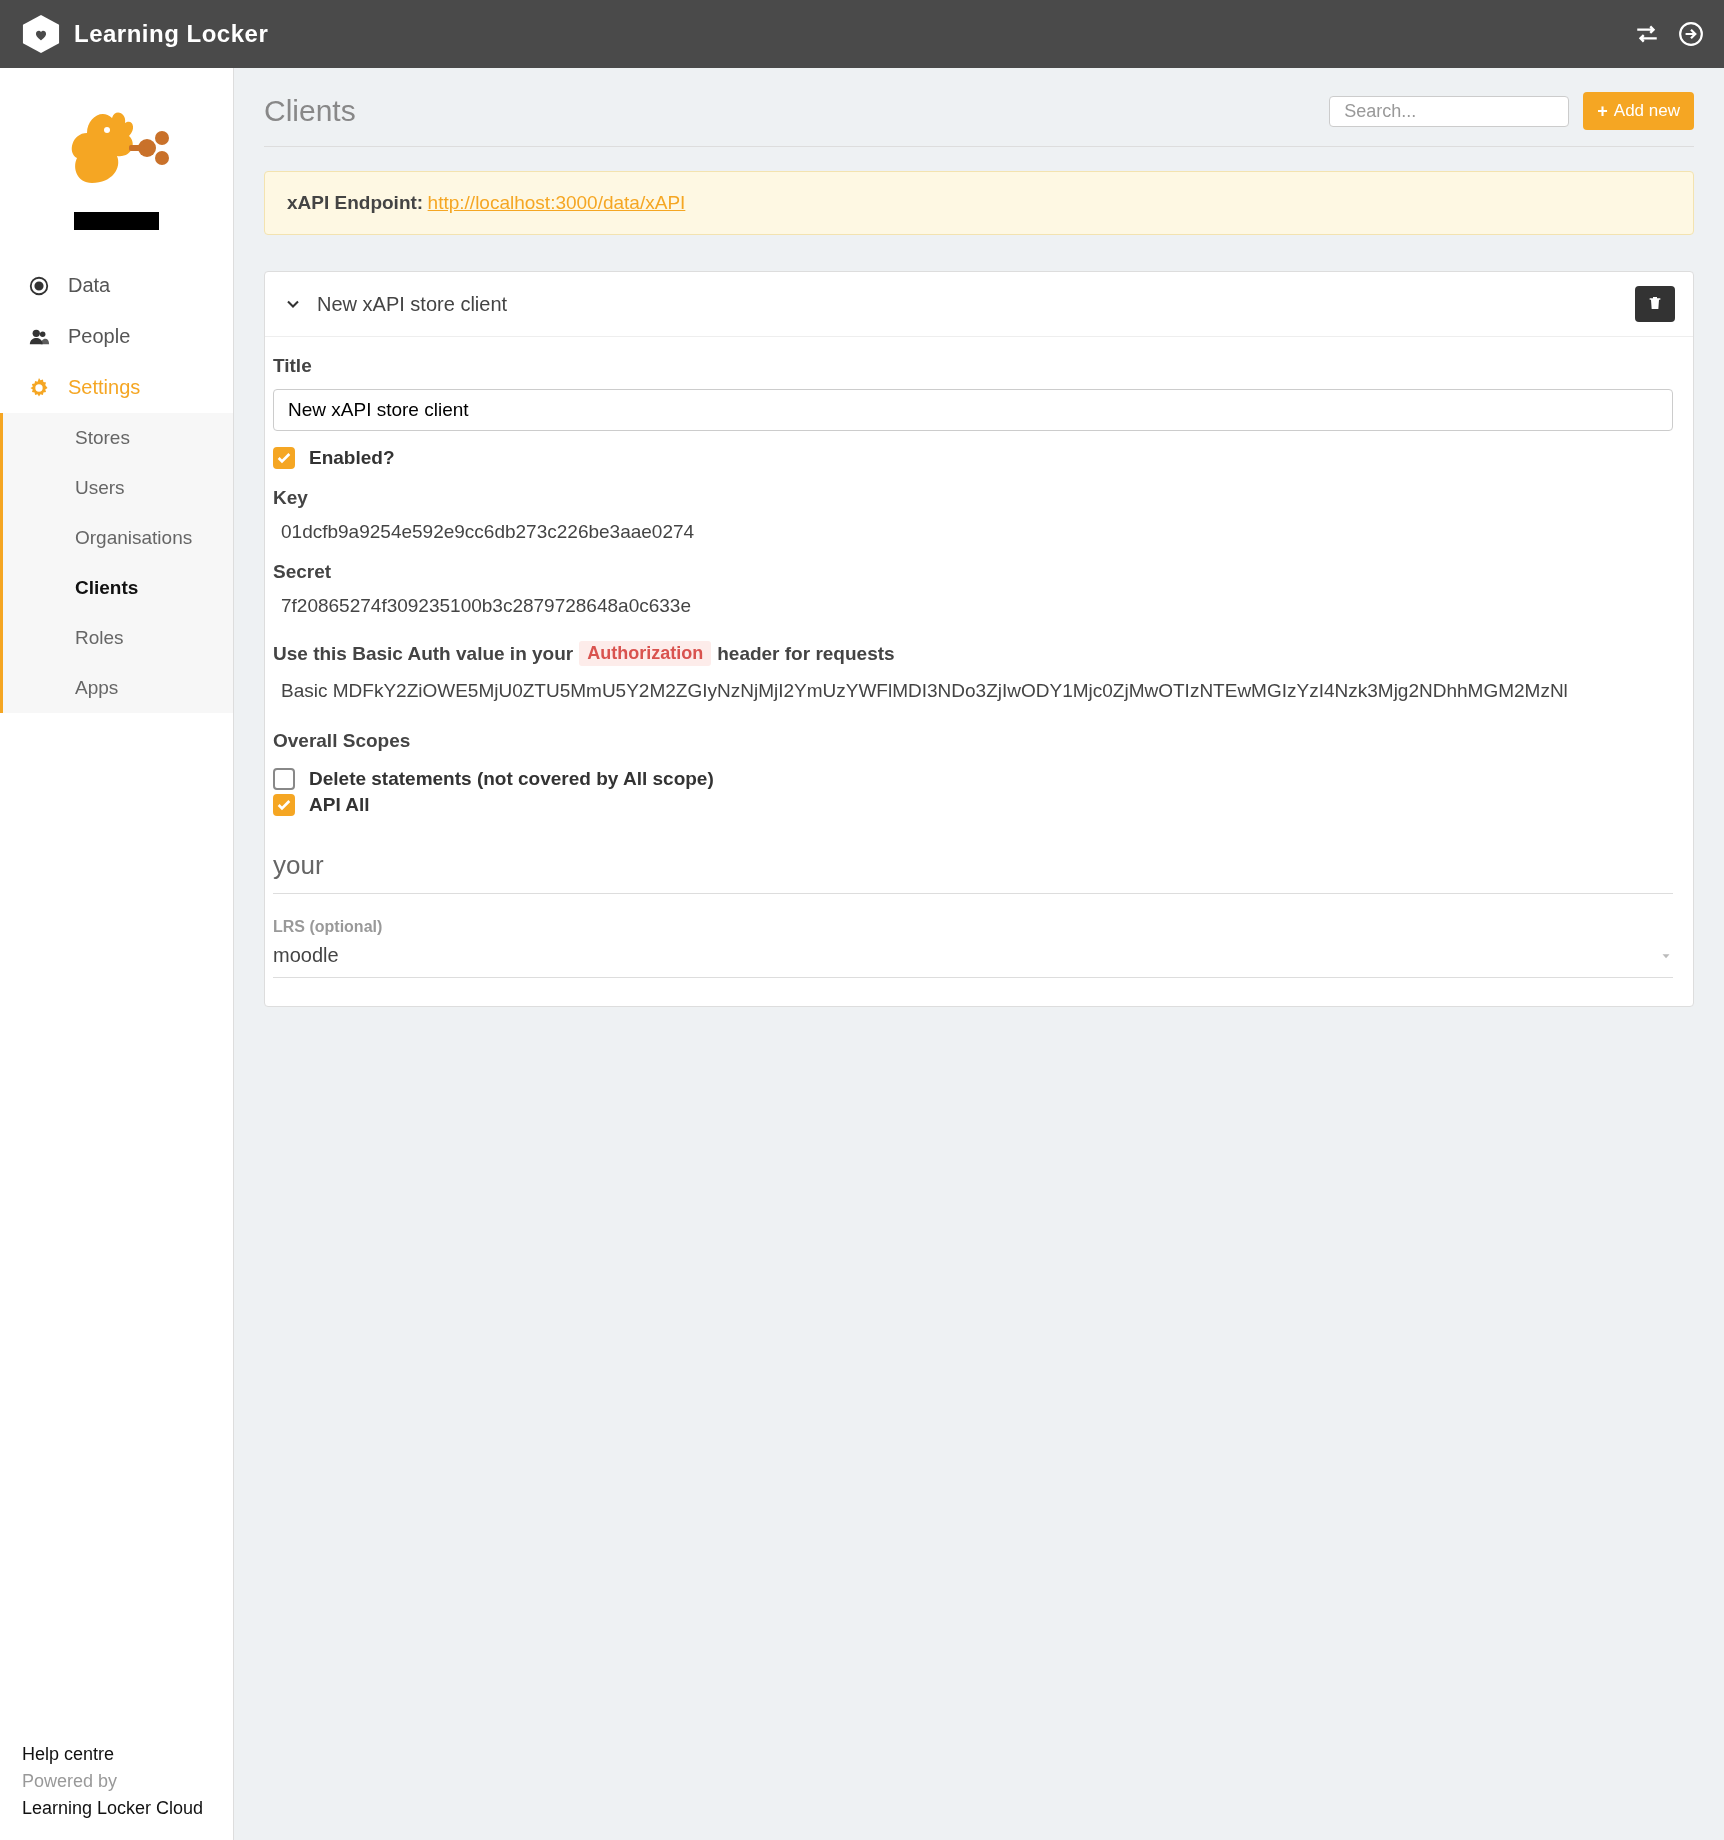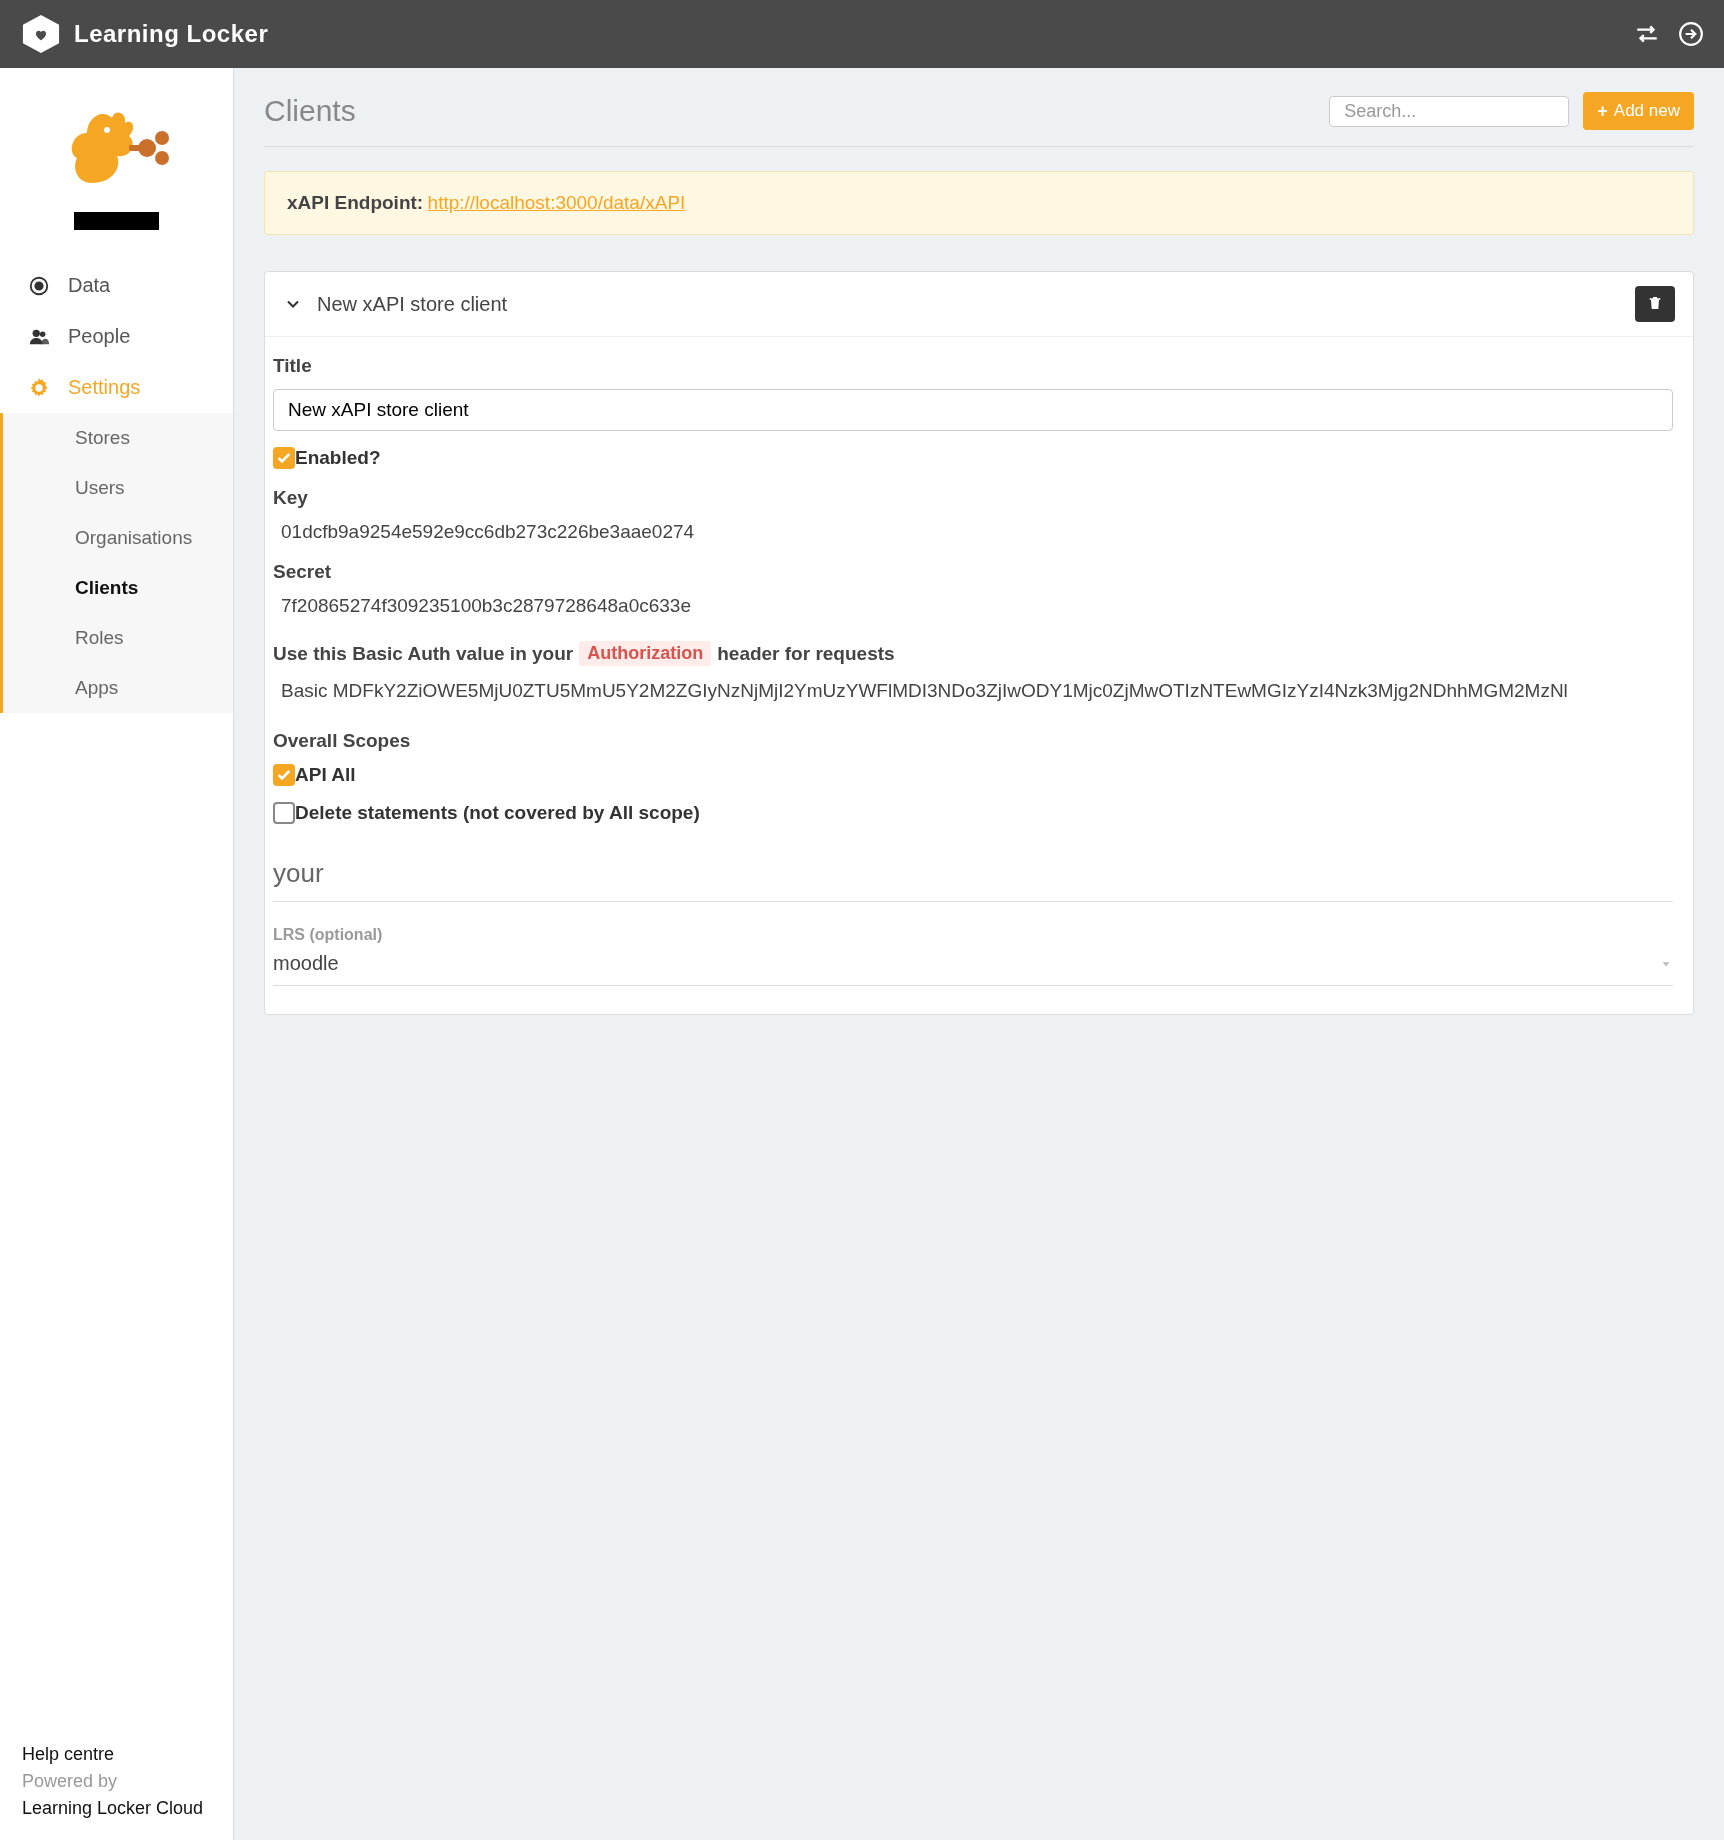--- a/index.html
+++ b/index.html
@@ -39,21 +39,21 @@
 .panel { background: #fff; border: 1px solid #ddd; border-radius: 4px; }
 .panel-header { display: flex; align-items: center; justify-content: space-between; padding: 14px 18px; border-bottom: 1px solid #eee; }
 .panel-header-left { display: flex; align-items: center; gap: 14px; }
 .chevron { width: 20px; height: 20px; }
 .panel-title { font-size: 20px; color: #444; }
 .btn-delete { background: #333; color: #fff; border: none; border-radius: 4px; width: 40px; height: 36px; cursor: pointer; display: flex; align-items: center; justify-content: center; }
 .panel-body { padding: 18px 20px 28px 8px; }
 .field-label { font-weight: 700; font-size: 19px; color: #444; margin-top: 18px; margin-bottom: 12px; }
 .field-label:first-child { margin-top: 0; }
 .text-input { width: 100%; height: 42px; border: 1px solid #ccc; border-radius: 4px; padding: 0 14px; font-size: 19px; }
-.check-row { display: flex; align-items: center; margin-top: 16px; }
+.check-row { display: flex; align-items: center; gap: 14px; margin-top: 16px; }
 .checkbox { width: 22px; height: 22px; border-radius: 4px; border: 2px solid #888; display: flex; align-items: center; justify-content: center; cursor: pointer; flex-shrink: 0; }
 .checkbox.checked { background: #f5a623; border-color: #f5a623; }
 .checkbox.checked svg { width: 16px; height: 16px; }
 .check-label { font-weight: 700; font-size: 19px; color: #333; }
 .mono-value { font-size: 19px; color: #444; margin-top: 8px; padding-left: 8px; word-break: break-all; }
 .auth-line { font-weight: 700; font-size: 19px; color: #444; margin-top: 24px; display: flex; flex-wrap: wrap; align-items: center; gap: 6px; }
 .code-badge { background: #fdecea; color: #d9534f; padding: 2px 8px; border-radius: 3px; font-weight: 700; font-size: 18px; }
 .section-title { font-size: 26px; color: #666; font-weight: 400; margin-top: 34px; padding-bottom: 12px; }
 .section-divider { border: none; border-top: 1px solid #ddd; margin-bottom: 24px; }
 .lrs-label { font-size: 16px; color: #999; font-weight: 600; margin-top: 6px;}
@@ -215,31 +215,31 @@
         <div class="mono-value">7f20865274f309235100b3c2879728648a0c633e</div>
 
         <div class="auth-line">
           <span>Use this Basic Auth value in your</span>
           <span class="code-badge">Authorization</span>
           <span>header for requests</span>
         </div>
         <div class="mono-value" style="margin-top:14px">Basic MDFkY2ZiOWE5MjU0ZTU5MmU5Y2M2ZGIyNzNjMjI2YmUzYWFlMDI3NDo3ZjIwODY1Mjc0ZjMwOTIzNTEwMGIzYzI4Nzk3Mjg2NDhhMGM2MzNl</div>
 
         <div class="field-label" style="margin-top:28px">Overall Scopes</div>
+        <div class="check-row">
+          <span class="checkbox"></span>
+          <span class="check-label">Delete statements (not covered by All scope)</span>
+        </div>
         <div class="check-row" style="margin-top:4px">
           <span class="checkbox checked">
             <svg viewBox="0 0 24 24" fill="none" stroke="#fff" stroke-width="4">
                 <polyline points="4 12 9 17 20 6"></polyline>
               </svg>
           </span>
           <span class="check-label">API All</span>
-        </div>
-        <div class="check-row">
-          <span class="checkbox"></span>
-          <span class="check-label">Delete statements (not covered by All scope)</span>
         </div>
 
         <h2 class="section-title">your</h2>
         <hr class="section-divider">
 
         <div class="lrs-label">LRS (optional)</div>
         <div class="select-wrap">
           <span class="select-value">moodle</span>
           <span class="select-caret">
             <svg viewBox="0 0 24 24" width="14" height="14" fill="#bbb">

